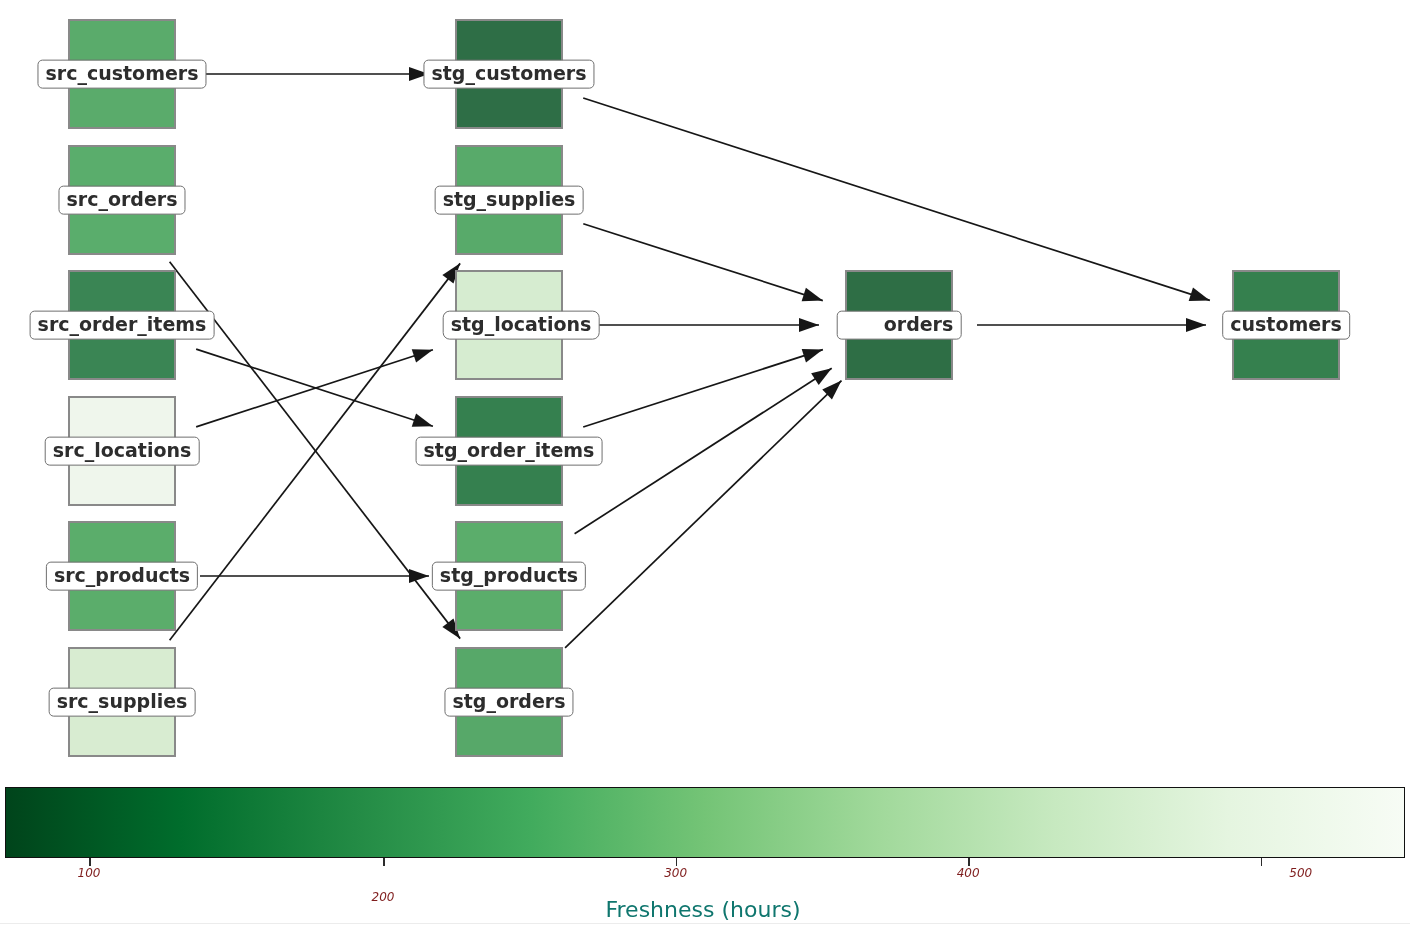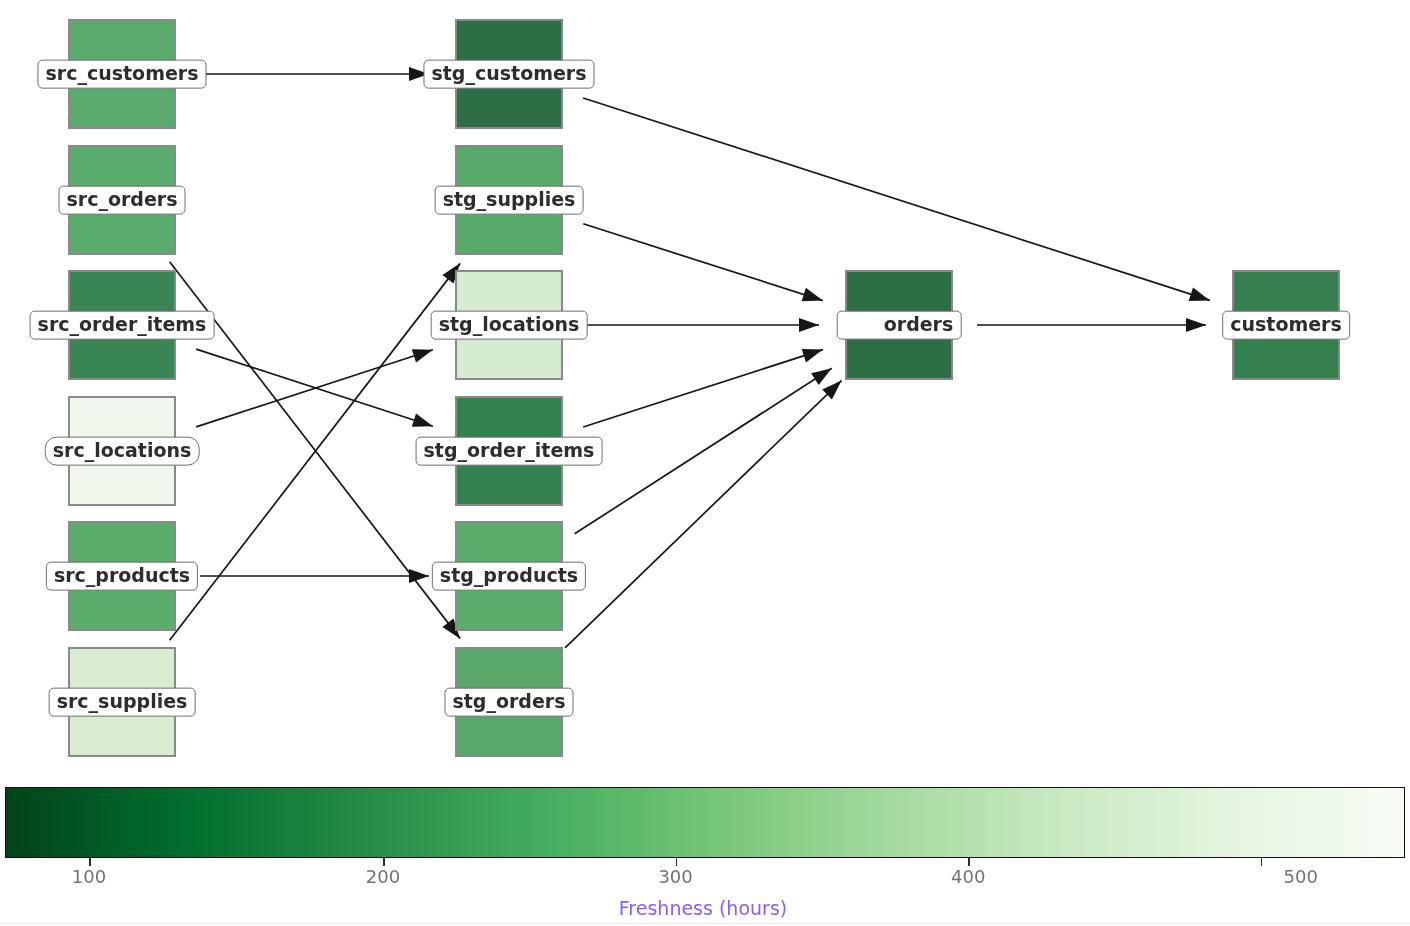--- a/index.html
+++ b/index.html
@@ -13,25 +13,25 @@
     padding:1px 7px 2px 7px;font-size:19px;font-weight:bold;color:#2d2d2d;
     white-space:nowrap;line-height:1.25;z-index:3;
   }
   #colorbar{
     position:absolute;left:5px;top:787px;width:1400px;height:71px;
     box-sizing:border-box;border:1.4px solid #111;z-index:2;
   }
   .cb-tick{position:absolute;top:858px;width:1.6px;height:8px;background:#2b2b2b;z-index:2;}
   .cb-ticklabel{
     position:absolute;top:866px;transform:translateX(-50%);
-    font-size:18px;color:#737373;z-index:2;
+    font-size:12px;color:#7f1d1d;z-index:2;font-style:italic;
   }
   #cb-axis-label{
     position:absolute;left:703px;top:897px;transform:translateX(-50%);
-    font-size:19px;color:#8b5cf6;z-index:2;
+    font-size:22px;color:#0f766e;z-index:2;
   }
   #fig-bottom-line{position:absolute;left:0;top:923px;width:1410px;height:1px;background:#ececec;}
 </style>
 </head>
 <body>
 
 <div id="figure">
   <svg id="edge-layer" xmlns="http://www.w3.org/2000/svg">
     <defs>
       <marker id="arrowhead" markerUnits="userSpaceOnUse" markerWidth="22" markerHeight="16" refX="21" refY="8" orient="auto">
@@ -56,49 +56,49 @@
   </svg>
 
   <div id="nodes-group">
       <div class="node-rect" style="left: 68px; top: 19px; width: 108px; height: 110px; background: rgb(90, 171, 107);"></div>
       <div class="node-label" style="left: 122px; top: 74px;">src_customers</div>
       <div class="node-rect" style="left: 68px; top: 145px; width: 108px; height: 110px; background: rgb(90, 173, 108);"></div>
       <div class="node-label" style="left: 122px; top: 200px;">src_orders</div>
       <div class="node-rect" style="left: 68px; top: 270px; width: 108px; height: 110px; background: rgb(58, 133, 84);"></div>
       <div class="node-label" style="left: 122px; top: 325px;">src_order_items</div>
       <div class="node-rect" style="left: 68px; top: 396px; width: 108px; height: 110px; background: rgb(239, 246, 236);"></div>
-      <div class="node-label" style="left: 122px; top: 451px; border-radius: 12px;">src_locations</div>
+      <div class="node-label" style="left: 122px; top: 451px;">src_locations</div>
       <div class="node-rect" style="left: 68px; top: 521px; width: 108px; height: 110px; background: rgb(91, 173, 107);"></div>
       <div class="node-label" style="left: 122px; top: 576px;">src_products</div>
       <div class="node-rect" style="left: 68px; top: 647px; width: 108px; height: 110px; background: rgb(216, 236, 209);"></div>
       <div class="node-label" style="left: 122px; top: 702px;">src_supplies</div>
       <div class="node-rect" style="left: 455px; top: 19px; width: 108px; height: 110px; background: rgb(46, 110, 70);"></div>
       <div class="node-label" style="left: 509px; top: 74px; text-align: right;">stg_customers</div>
       <div class="node-rect" style="left: 455px; top: 145px; width: 108px; height: 110px; background: rgb(88, 170, 106);"></div>
       <div class="node-label" style="left: 509px; top: 200px;">stg_supplies</div>
       <div class="node-rect" style="left: 455px; top: 270px; width: 108px; height: 110px; background: rgb(214, 236, 208);"></div>
-      <div class="node-label" style="left: 509px; top: 325px;">stg_locations</div>
+      <div class="node-label" style="left: 521px; top: 325px; border-radius: 7px;">stg_locations</div>
       <div class="node-rect" style="left: 455px; top: 396px; width: 108px; height: 110px; background: rgb(53, 128, 79);"></div>
       <div class="node-label" style="left: 509px; top: 451px; text-align: right;">stg_order_items</div>
       <div class="node-rect" style="left: 455px; top: 521px; width: 108px; height: 110px; background: rgb(91, 173, 107);"></div>
       <div class="node-label" style="left: 509px; top: 576px;">stg_products</div>
       <div class="node-rect" style="left: 455px; top: 647px; width: 108px; height: 110px; background: rgb(87, 168, 105);"></div>
       <div class="node-label" style="left: 509px; top: 702px;">stg_orders</div>
       <div class="node-rect" style="left: 845px; top: 270px; width: 108px; height: 110px; background: rgb(46, 110, 69);"></div>
       <div class="node-label" style="left: 899px; top: 325px; padding-left: 46px;">orders</div>
       <div class="node-rect" style="left: 1232px; top: 270px; width: 108px; height: 110px; background: rgb(53, 128, 78);"></div>
       <div class="node-label" style="left: 1286px; top: 325px;">customers</div>
     </div>
 
   <div id="colorbar" style="background: linear-gradient(to right, rgb(0, 68, 27) 0%, rgb(0, 109, 44) 12.5%, rgb(35, 139, 69) 25%, rgb(65, 171, 93) 37.5%, rgb(116, 196, 118) 50%, rgb(161, 217, 155) 62.5%, rgb(199, 233, 192) 75%, rgb(229, 245, 224) 87.5%, rgb(247, 252, 245) 100%);"></div>
   <div id="cb-ticks">
       <div class="cb-tick" style="left: 89px;"></div>
       <div class="cb-ticklabel" style="left: 89px;">100</div>
       <div class="cb-tick" style="left: 383px;"></div>
-      <div class="cb-ticklabel" style="left: 383px;">200</div>
+      <div class="cb-ticklabel" style="left: 383px; margin-top: 24px;">200</div>
       <div class="cb-tick" style="left: 675.6px;"></div>
       <div class="cb-ticklabel" style="left: 675.6px;">300</div>
       <div class="cb-tick" style="left: 968.2px;"></div>
       <div class="cb-ticklabel" style="left: 968.2px;">400</div>
       <div class="cb-tick" style="left: 1260.8px;"></div>
       <div class="cb-ticklabel" style="left: 1260.8px; margin-left: 40px;">500</div>
     </div>
   <div id="cb-axis-label">Freshness (hours)</div>
   <div id="fig-bottom-line"></div>
 </div>

